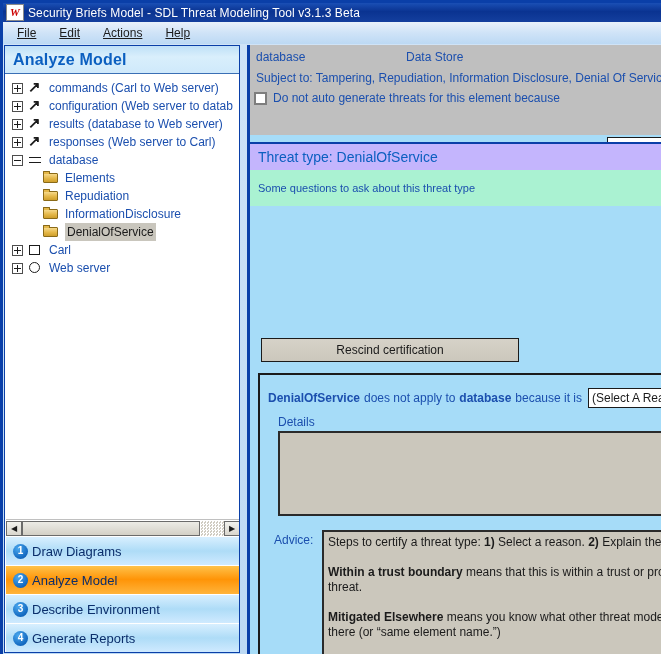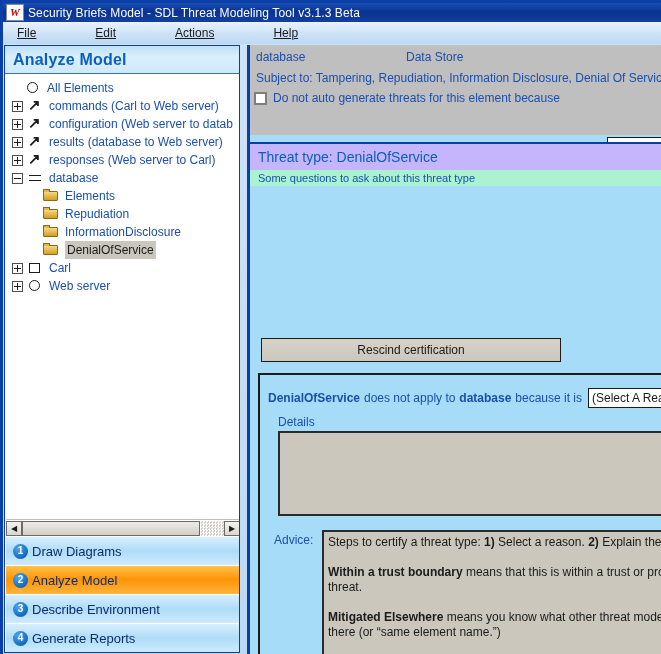--- a/index.html
+++ b/index.html
@@ -69,21 +69,20 @@
   #menu-bar {
     position: absolute;
     left: 0; top: 19px;
     width: 658px;
     height: 22px;
     background: linear-gradient(to bottom, #e9f2fb 0%, #cfe3f7 50%, #bcd9f4 100%);
     display: flex;
     align-items: center;
     padding-left: 14px;
     box-sizing: border-box;
-    gap: 36px;
   }
   .menu-item {
     font-size: 12px;
     color: #1b1b1b;
     margin-right: 23px;
     cursor: default;
     white-space: nowrap;
   }
   .menu-item u { text-decoration: underline; }
 
@@ -403,33 +402,33 @@
     padding-left: 8px;
     box-sizing: border-box;
     background: #c4b5fd;
   }
   #threat-type-title {
     font-size: 14px;
     color: #0b5fc0;
     white-space: nowrap;
   }
   #questions-strip {
-    height: 16px;
+    height: 36px;
     background: #aaf2d2;
     display: flex;
     align-items: center;
     padding-left: 8px;
     box-sizing: border-box;
   }
   #questions-text { font-size: 11px; color: #1b4fae; white-space: nowrap; }
 
   #rescind-button {
     position: absolute;
     left: 11px; top: 194px;
-    width: 300px; height: 24px;
+    width: 258px; height: 24px;
     background: linear-gradient(to bottom, #d6d2c8 0%, #cbc7bc 100%);
     border: 1px solid #1b1b1b;
     box-sizing: border-box;
     display: flex;
     align-items: center;
     justify-content: center;
     font-size: 12px;
     color: #1b1b1b;
     cursor: default;
   }
@@ -537,25 +536,20 @@
   <div id="client-area">
 
     <div id="left-pane">
 
       <div id="pane-header">
         <span id="pane-header-title">Analyze Model</span>
       </div>
 
       <div id="tree-view">
 
-        <div class="tree-row indent-1">
-          <span class="expander none"></span>
-          <span class="node-icon ic-circle"></span>
-          <span class="node-label">All Elements</span>
-        </div>
 
         <div class="tree-row indent-1">
           <span class="expander plus"></span>
           <span class="node-icon ic-arrow"></span>
           <span class="node-label">commands (Carl to Web server)</span>
         </div>
 
         <div class="tree-row indent-1">
           <span class="expander plus"></span>
           <span class="node-icon ic-arrow"></span>

